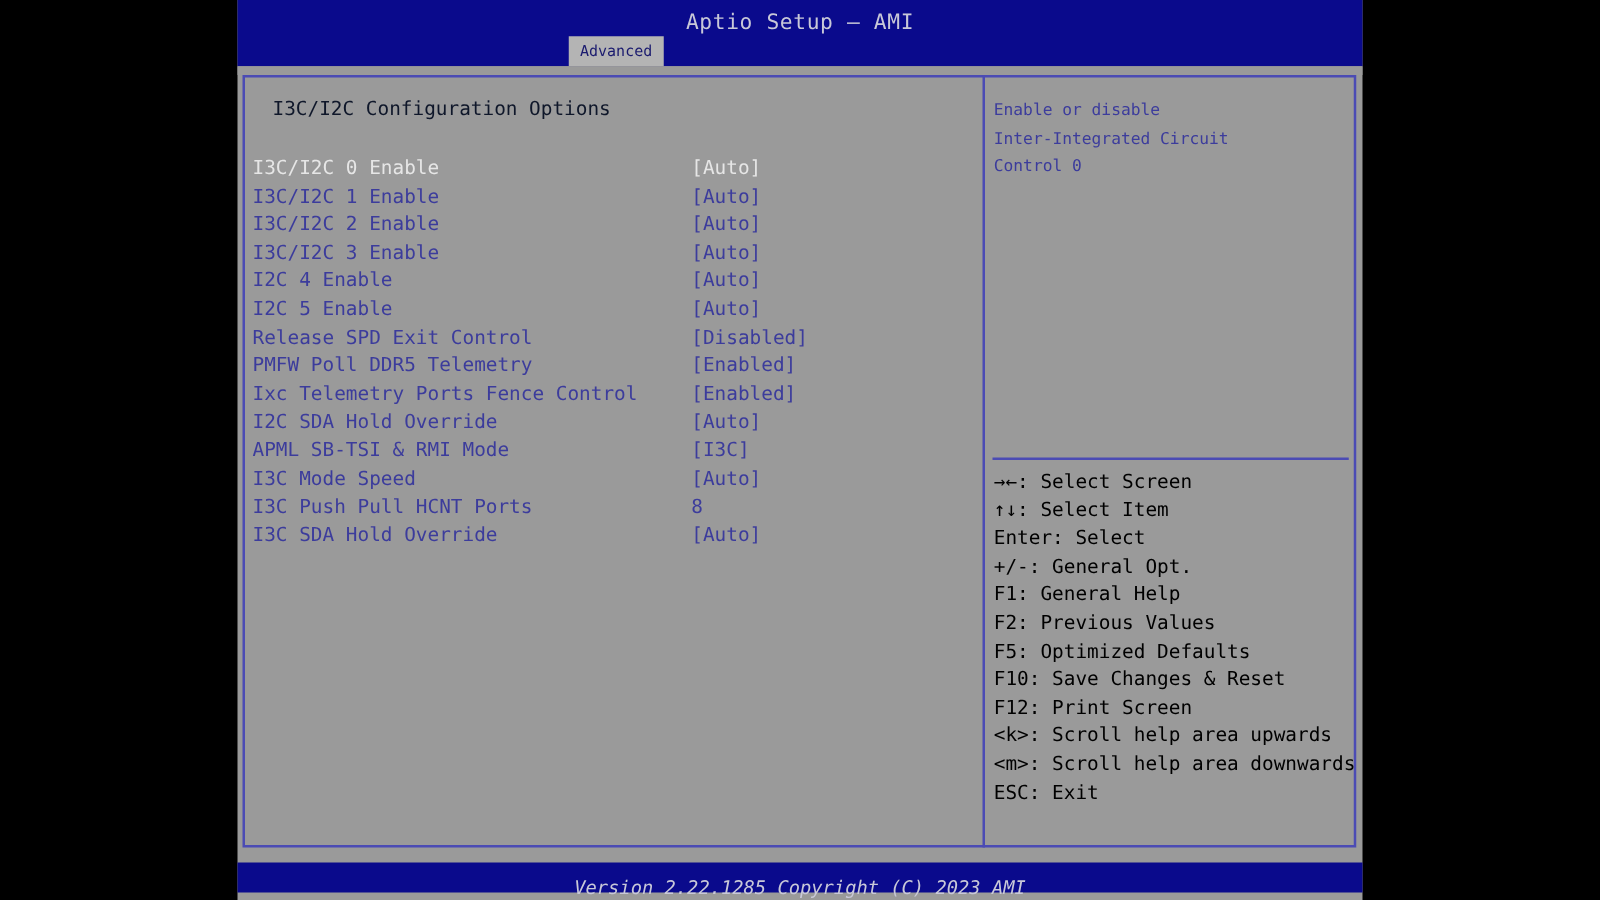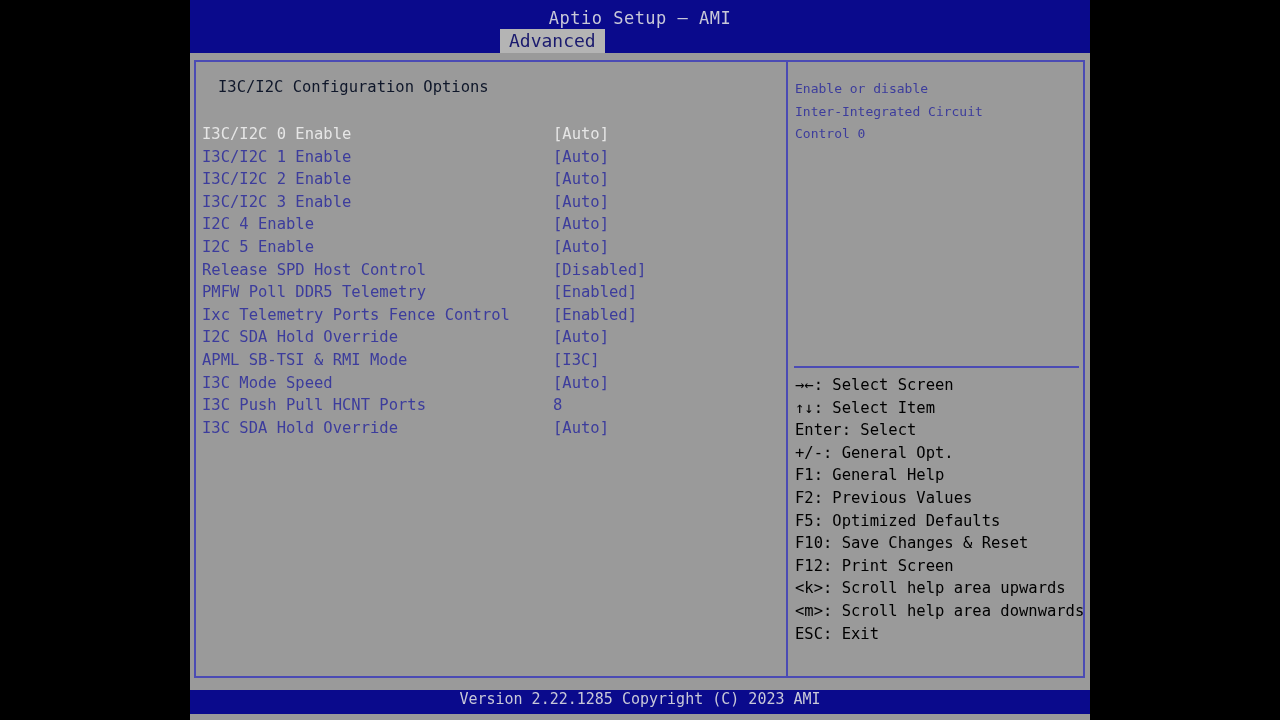--- a/index.html
+++ b/index.html
@@ -54,23 +54,22 @@
   }
   .tab-active {
     position: absolute;
     left: 265px;
     top: 0px;
     height: 24px;
     line-height: 24px;
     padding: 0 9px;
     background: #b4b4b4;
     color: #1a1a6e;
-    font-size: 18px;
-    white-space: pre;
-    margin-left: 45px;
+    font-size: 12px;
+    white-space: pre;
   }
   .header-underline {
     position: absolute;
     left: 0;
     top: 53px;
     width: 900px;
     height: 7px;
     background: #9a9a9a;
   }
 
@@ -182,26 +181,27 @@
     position: absolute;
     left: 0;
     top: 690px;
     width: 900px;
     height: 24px;
     background: #0a0a8c;
   }
   .footer-text {
     position: absolute;
     left: 0;
-    top: 0;
+    top: 11px;
     width: 900px;
     text-align: center;
     color: #c8c8d8;
     font-size: 15px;
     white-space: pre;
+    font-style: italic;
   }
 </style>
 </head>
 <body>
 
 <div id="screen">
   <div id="bios">
 
     <div class="header-bar">
       <div class="header-title">Aptio Setup – AMI</div>
@@ -216,21 +216,21 @@
 
     <div class="settings">
       <div class="section-title">I3C/I2C Configuration Options</div>
       <div class="rows" id="rows-host">
           <div class="row selected"><span class="label">I3C/I2C 0 Enable</span><span class="value">[Auto]</span></div>
           <div class="row"><span class="label">I3C/I2C 1 Enable</span><span class="value">[Auto]</span></div>
           <div class="row"><span class="label">I3C/I2C 2 Enable</span><span class="value">[Auto]</span></div>
           <div class="row"><span class="label">I3C/I2C 3 Enable</span><span class="value">[Auto]</span></div>
           <div class="row"><span class="label">I2C 4 Enable</span><span class="value">[Auto]</span></div>
           <div class="row"><span class="label">I2C 5 Enable</span><span class="value">[Auto]</span></div>
-          <div class="row"><span class="label">Release SPD Host Control</span><span class="value">[Disabled]</span></div>
+          <div class="row"><span class="label">Release SPD Exit Control</span><span class="value">[Disabled]</span></div>
           <div class="row"><span class="label">PMFW Poll DDR5 Telemetry</span><span class="value">[Enabled]</span></div>
           <div class="row"><span class="label">Ixc Telemetry Ports Fence Control</span><span class="value">[Enabled]</span></div>
           <div class="row"><span class="label">I2C SDA Hold Override</span><span class="value">[Auto]</span></div>
           <div class="row"><span class="label">APML SB-TSI &amp; RMI Mode</span><span class="value">[I3C]</span></div>
           <div class="row"><span class="label">I3C Mode Speed</span><span class="value">[Auto]</span></div>
           <div class="row"><span class="label">I3C Push Pull HCNT Ports</span><span class="value">8</span></div>
           <div class="row"><span class="label">I3C SDA Hold Override</span><span class="value">[Auto]</span></div>
         </div>
     </div>
 

